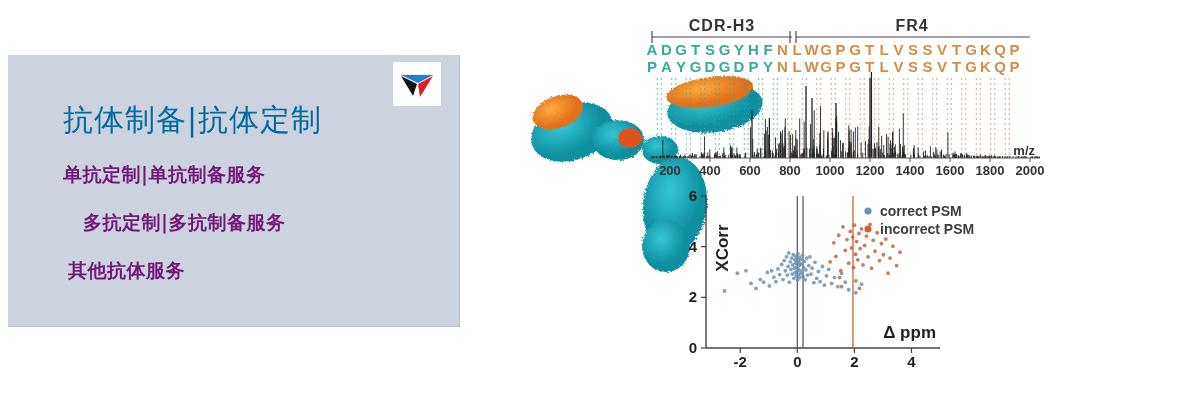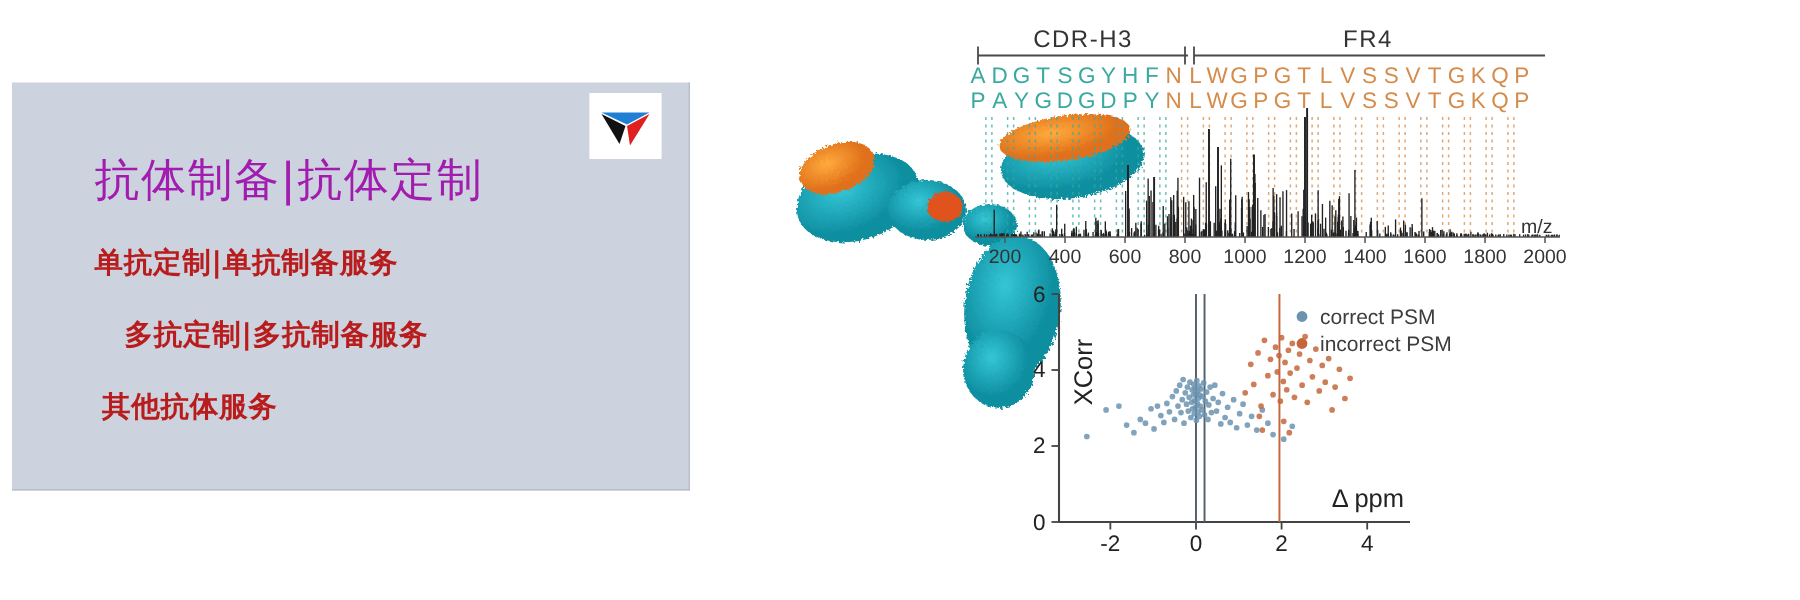--- a/index.html
+++ b/index.html
@@ -12,41 +12,41 @@
 
   
   .promo-panel{
     position:absolute;left:8px;top:55px;width:452px;height:272px;
     background:#ccd2de;
     border-right:1px solid #b9bfcb;border-bottom:1px solid #b9bfcb;
     box-sizing:border-box;
   }
   .promo-title{
     position:absolute;left:55px;top:45px;
-    font-size:30px;font-weight:400;color:#a21caf;
+    font-size:30px;font-weight:400;color:#0369a1;
     letter-spacing:1px;white-space:nowrap;
     font-family:"DejaVu Sans",sans-serif;
   }
   .promo-link{
     position:absolute;left:55px;
-    font-size:19px;font-weight:700;color:#b91c1c;
+    font-size:19px;font-weight:700;color:#701a75;
     letter-spacing:0.5px;white-space:nowrap;cursor:pointer;
     font-family:"DejaVu Sans",sans-serif;
   }
   .promo-link.l1{top:107px;}
   .promo-link.l2{top:155px;margin-left:20px;}
   .promo-link.l3{top:203px;left:60px;}
 
   .brand-logo{
     position:absolute;right:18px;top:7px;width:48px;height:44px;
     background:#ffffff;display:block;
   }
 
   
-  .figure{position:absolute;left:500px;top:0px;width:700px;height:400px;}
+  .figure{position:absolute;left:500px;top:0px;width:700px;height:400px;font-weight:bold;}
   .fig-svg{display:block;}
 </style>
 </head>
 <body>
 
 <div class="stage">
 
   <div class="promo-panel">
 
     <div class="brand-logo">

